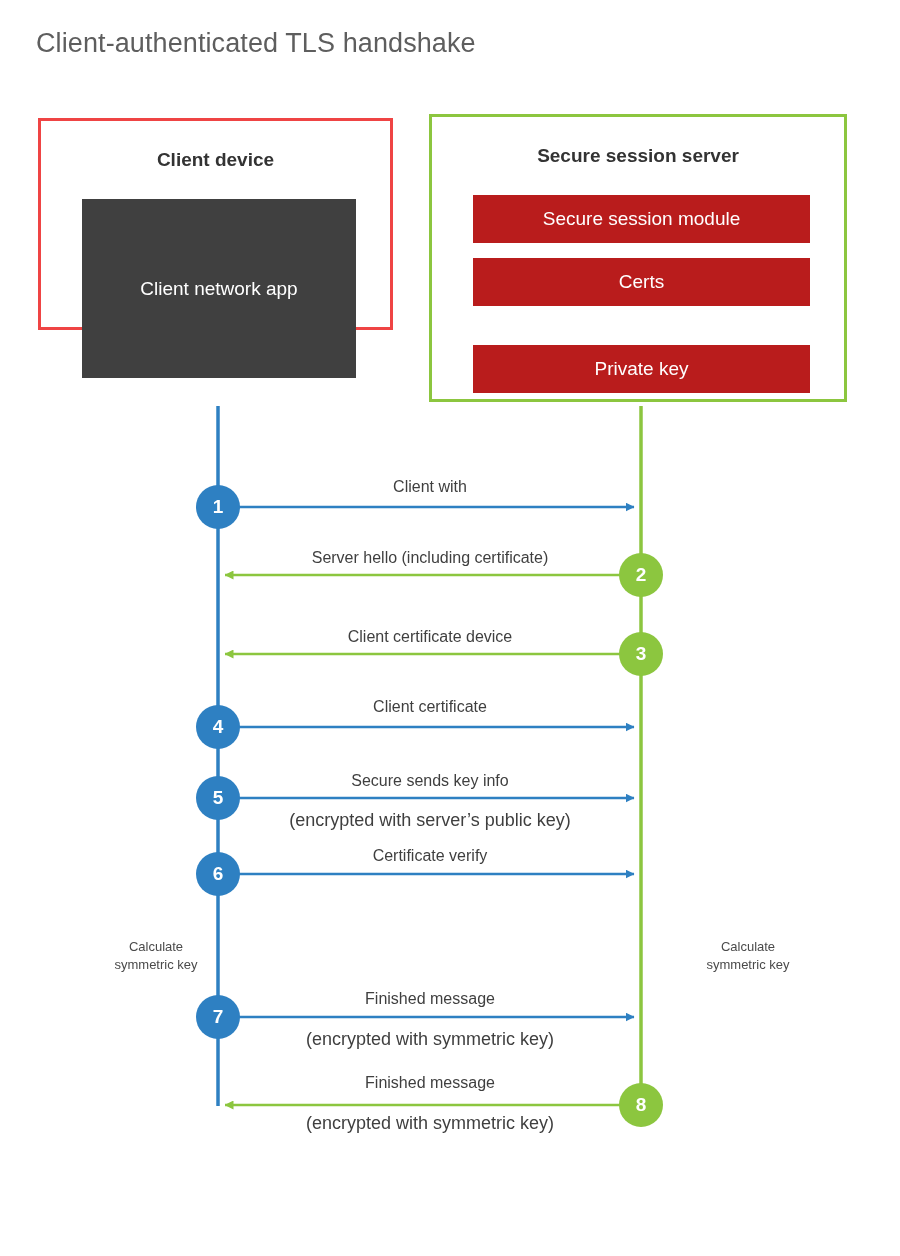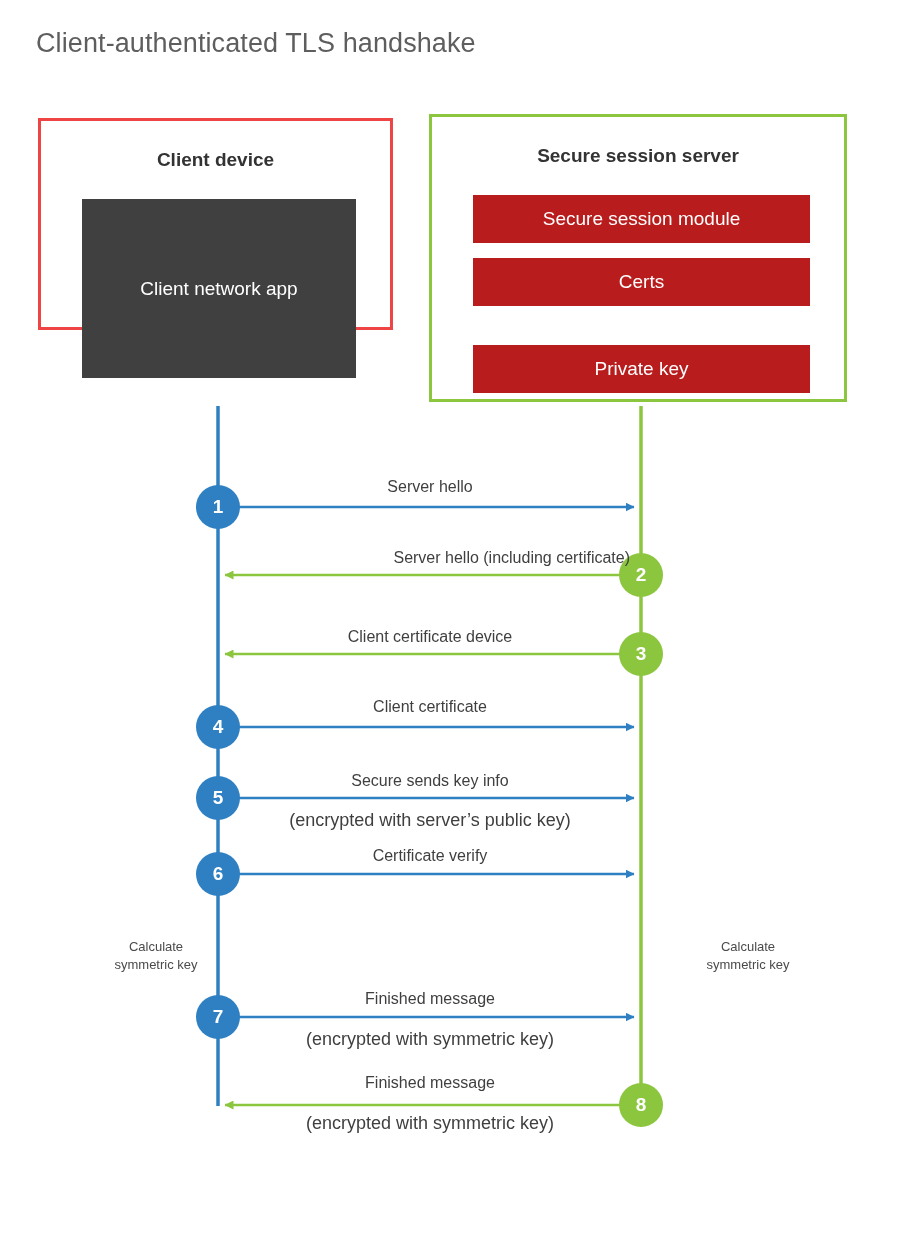--- a/index.html
+++ b/index.html
@@ -209,23 +209,23 @@
 
   <div class="step-circle client" style="left:196px; top:485px;">1</div>
   <div class="step-circle server" style="left:619px; top:553px;">2</div>
   <div class="step-circle server" style="left:619px; top:632px;">3</div>
   <div class="step-circle client" style="left:196px; top:705px;">4</div>
   <div class="step-circle client" style="left:196px; top:776px;">5</div>
   <div class="step-circle client" style="left:196px; top:852px;">6</div>
   <div class="step-circle client" style="left:196px; top:995px;">7</div>
   <div class="step-circle server" style="left:619px; top:1083px;">8</div>
 
-  <div class="msg-label" style="left:230px; top:478px; width:400px;">Server hello</div>
-
-  <div class="msg-label" style="left:230px; top:549px; width:400px;text-align:right;">Server hello (including certificate)</div>
+  <div class="msg-label" style="left:230px; top:478px; width:400px;">Client with</div>
+
+  <div class="msg-label" style="left:230px; top:549px; width:400px;">Server hello (including certificate)</div>
 
   <div class="msg-label" style="left:230px; top:628px; width:400px;">Client certificate device</div>
 
   <div class="msg-label" style="left:230px; top:698px; width:400px;">Client certificate</div>
 
   <div class="msg-label" style="left:230px; top:772px; width:400px;">Secure sends key info</div>
   <div class="msg-sub" style="left:230px; top:810px; width:400px;">(encrypted with server’s public key)</div>
 
   <div class="msg-label" style="left:230px; top:847px; width:400px;">Certificate verify</div>
 

